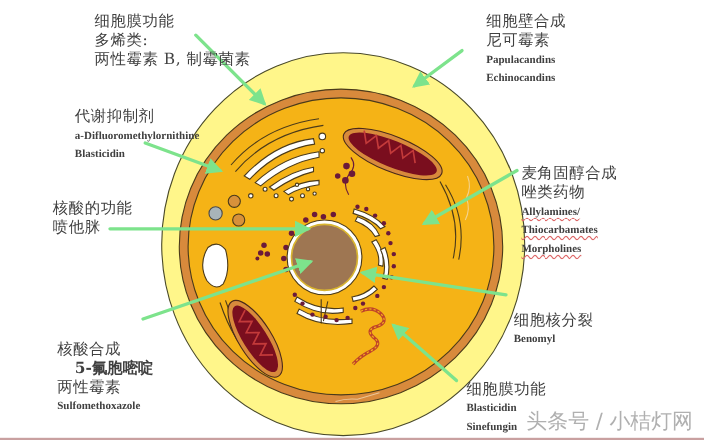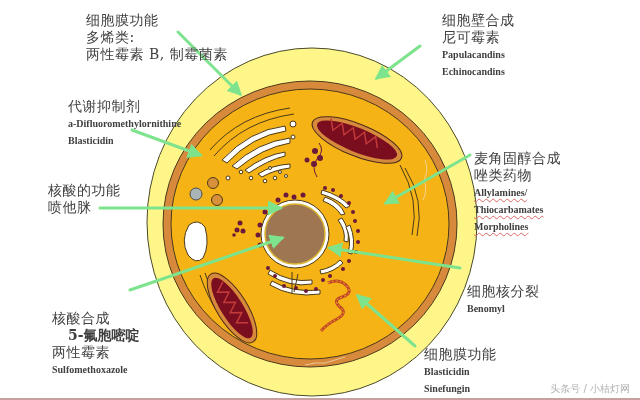--- a/index.html
+++ b/index.html
@@ -21,21 +21,21 @@
   .label-block .zh { font-family: "DejaVu Serif", serif; font-weight: normal; font-size: 14px; letter-spacing: 0.5px; }
   .label-block .en { font-family: "Liberation Serif", "DejaVu Serif", serif; font-weight: bold; font-size: 10px; }
   .label-block .zh-bold { font-family: "DejaVu Serif", serif; font-weight: bold; font-size: 14px; margin-left: 16px; }
   .underline-squiggle {
     text-decoration: underline wavy #d66;
     text-decoration-thickness: 1px;
     text-underline-offset: 2px;
   }
   .watermark {
     position: absolute; right: 10px; bottom: 4px;
-    font-family: "DejaVu Sans", sans-serif; font-size: 10px;
+    font-family: "DejaVu Sans", sans-serif; font-size: 19px;
     color: #b0b0b0;
   }
   .bottom-rule {
     position: absolute; left: 0; bottom: 0; width: 640px; height: 2px;
     background: #c9a0a0;
   }
 </style>
 </head>
 <body>
 

